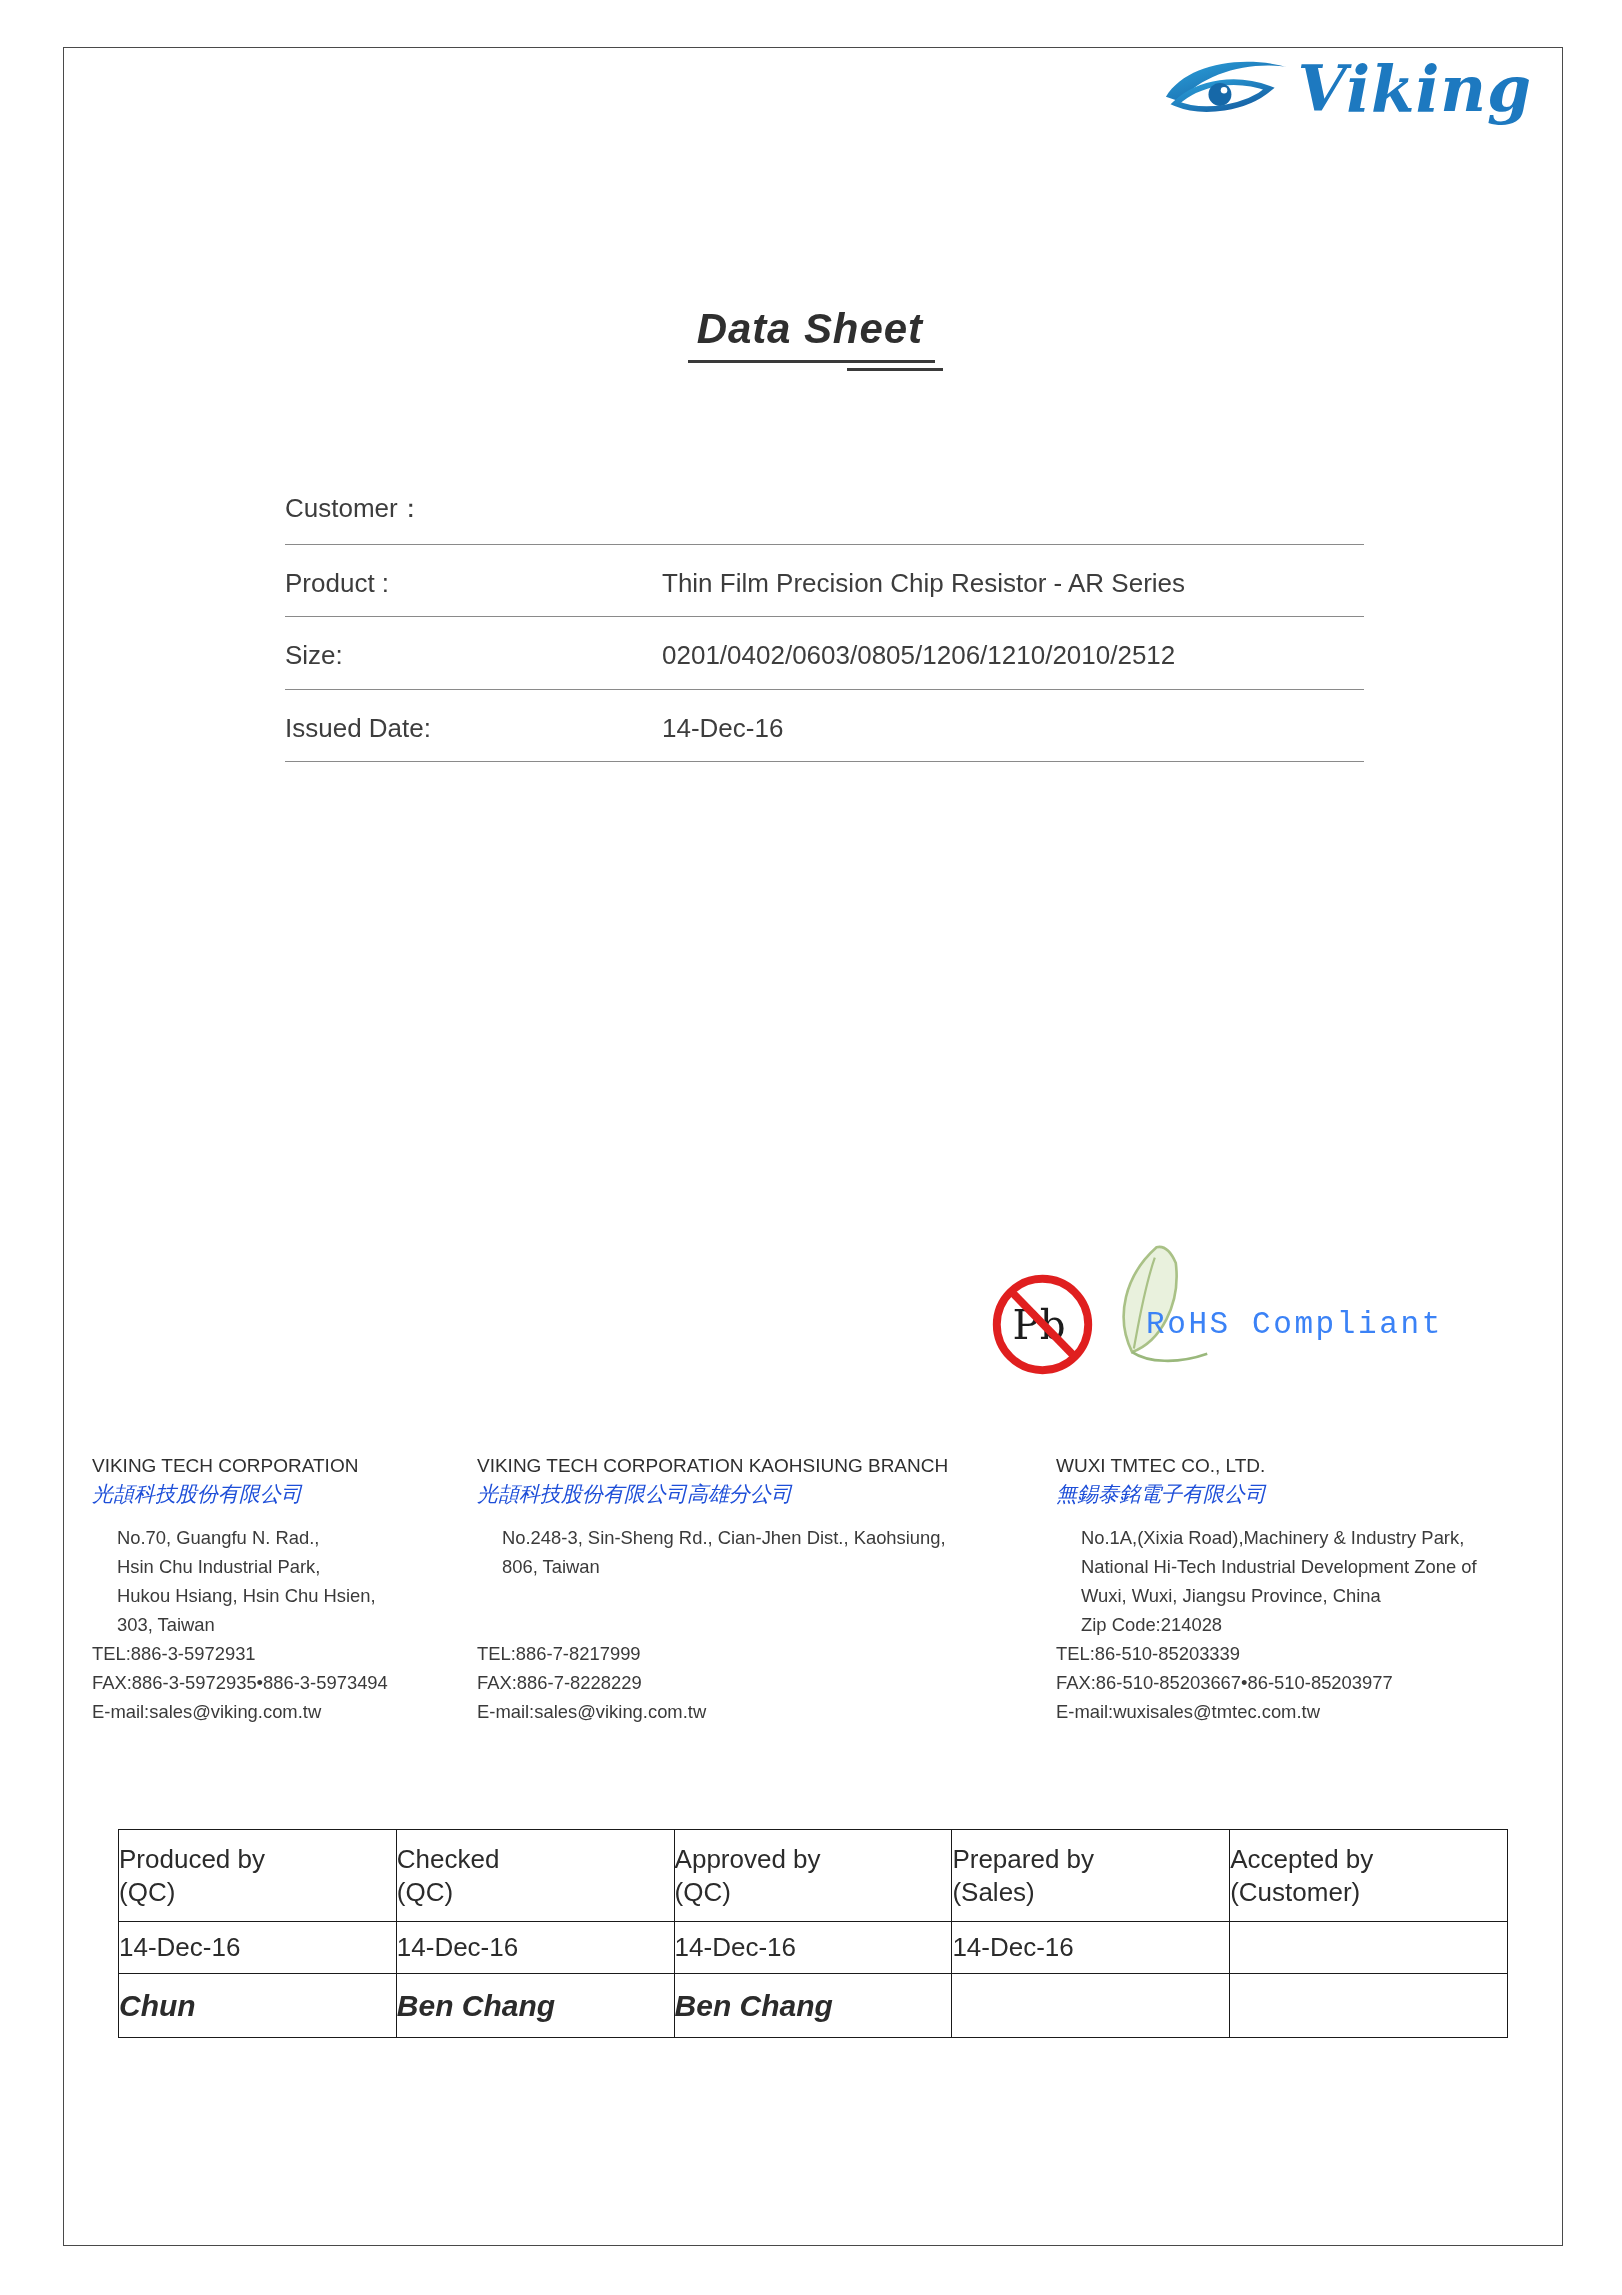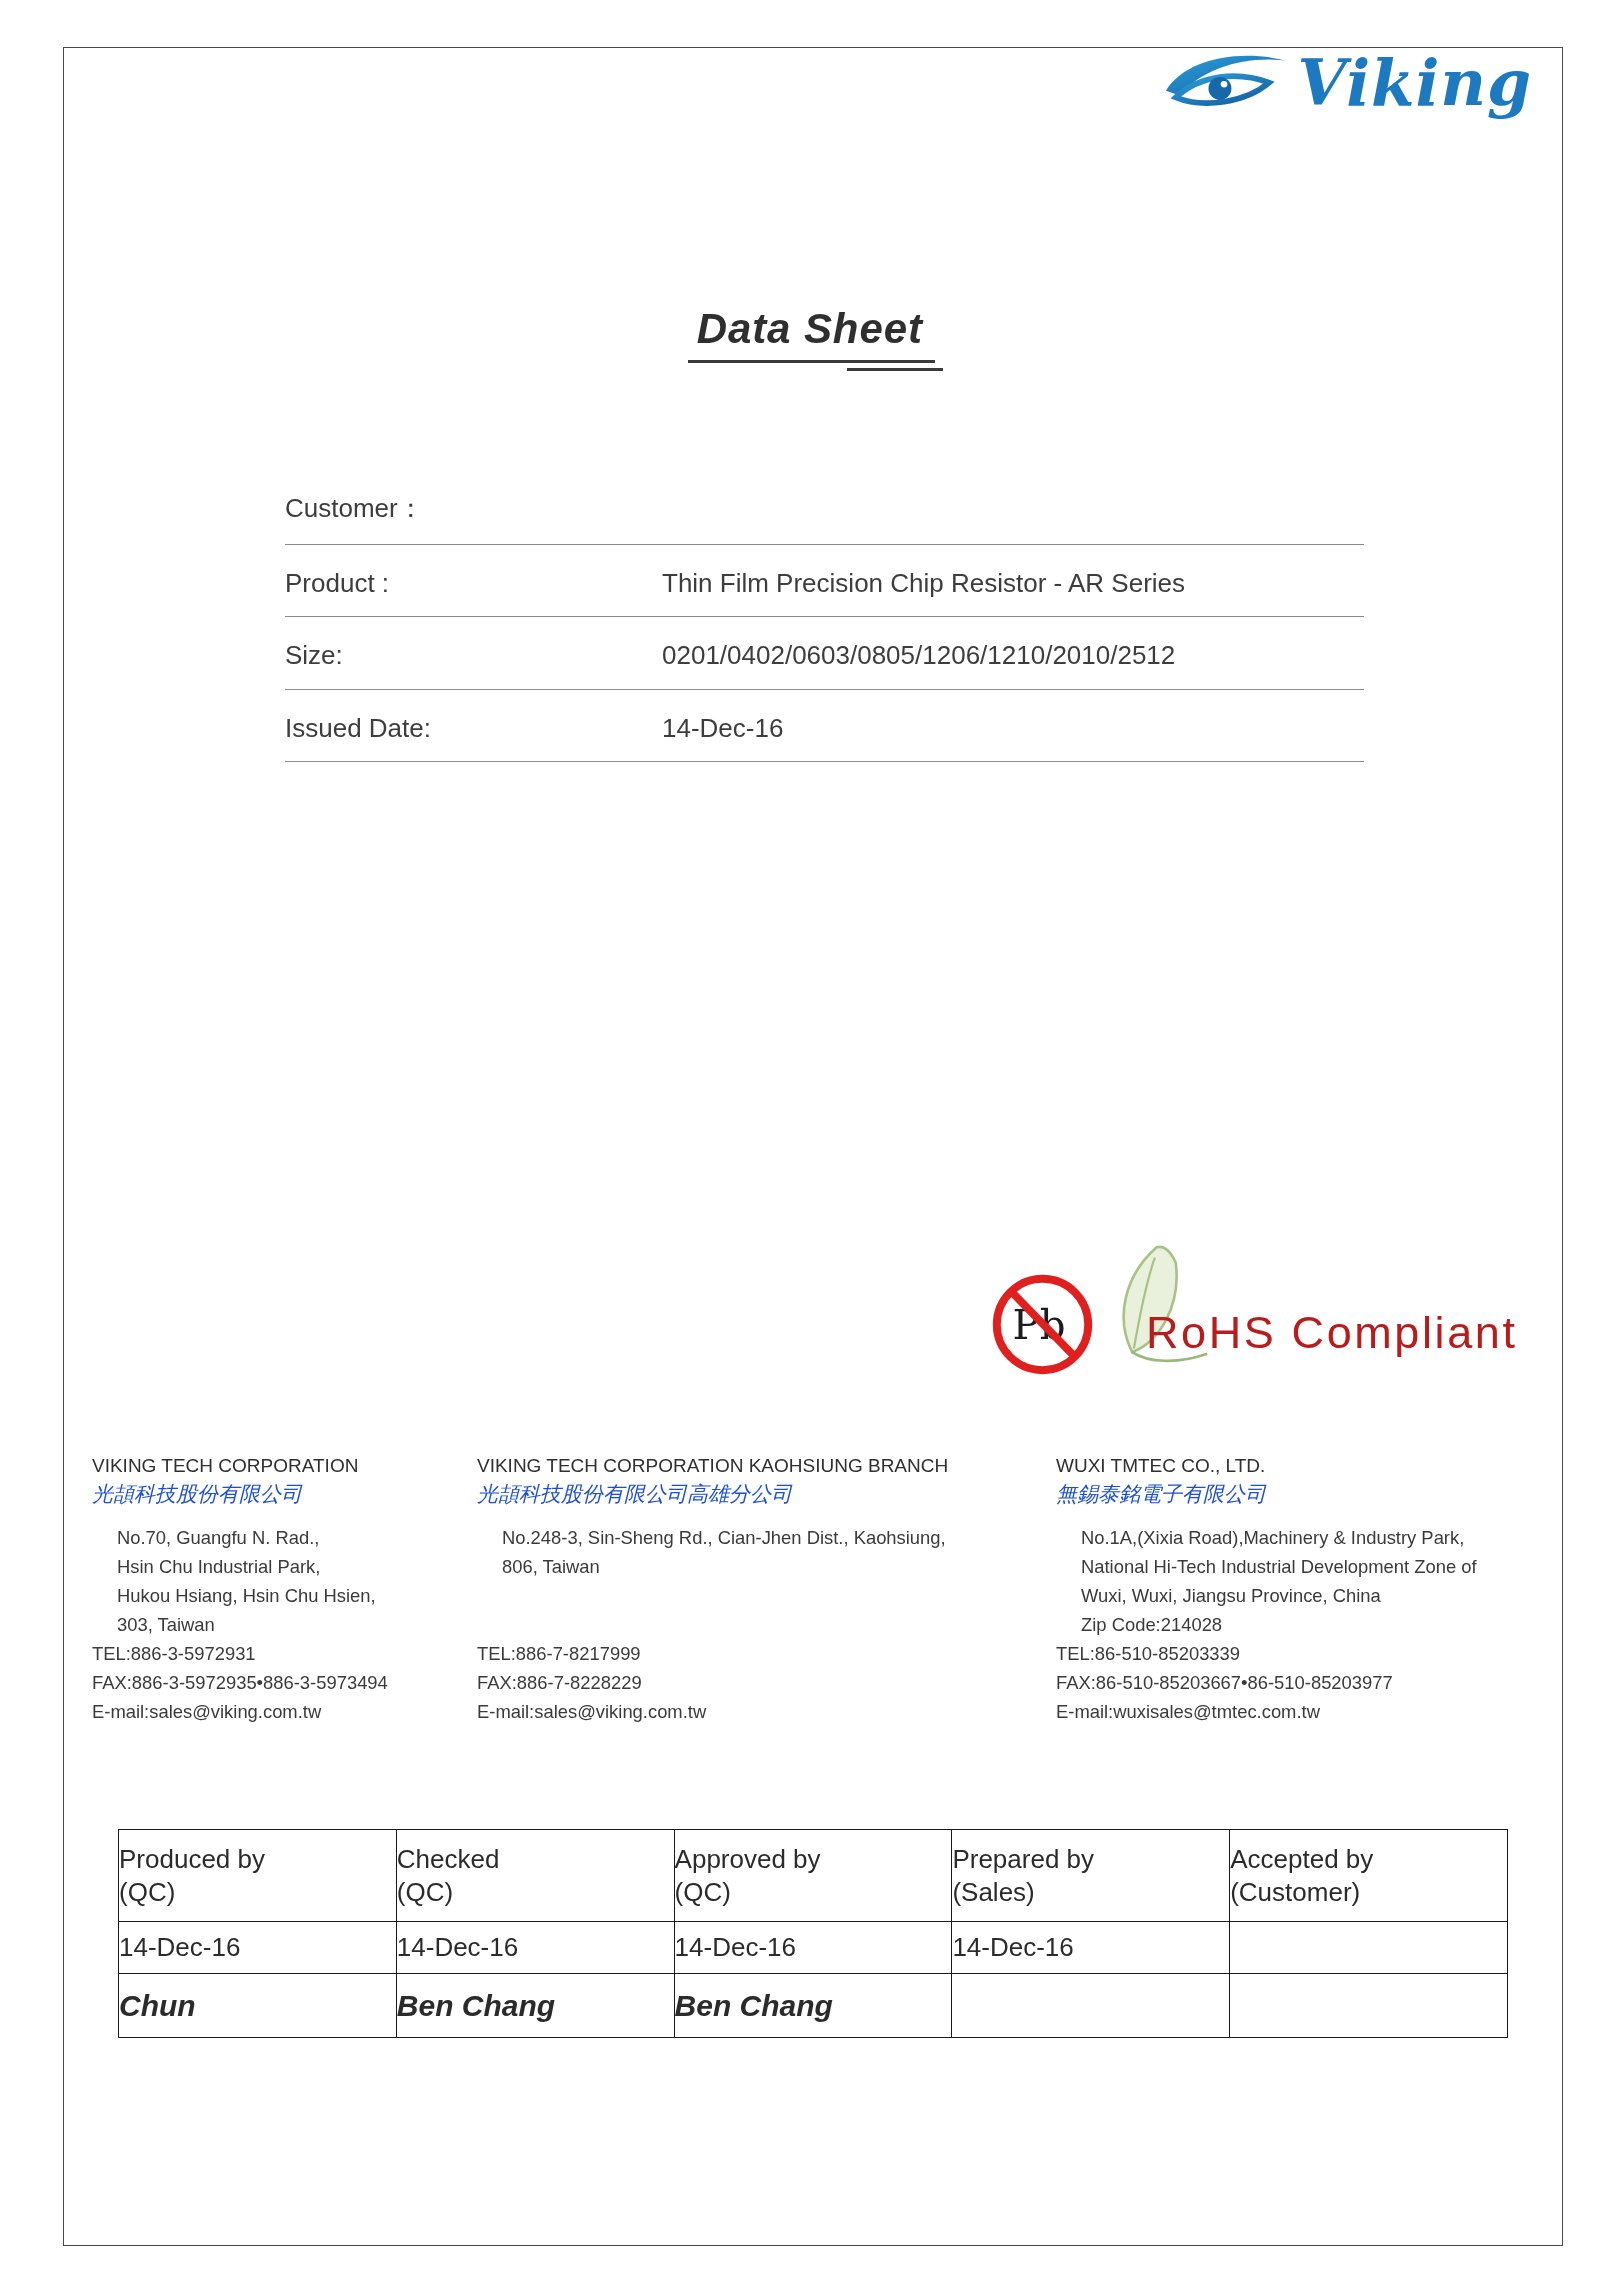--- a/index.html
+++ b/index.html
@@ -6,21 +6,21 @@
   .page {
     position:relative; width:1623px; height:2295px; background:#ffffff;
     font-family:"Liberation Sans", sans-serif; color:#3c3c3c; overflow:hidden;
   }
   .frame {
     position:absolute; left:63px; top:47px; width:1500px; height:2199px;
     border:1.8px solid #4a4a4a; box-sizing:border-box;
   }
 
   
-  .logo { position:absolute; top:46px; right:91px; display:flex; align-items:center; }
+  .logo { position:absolute; top:52px; right:91px; display:flex; align-items:center; }
   .logo-mark { width:131px; height:75px; margin-right:5.3px; }
   .logo-text {
     font-family:"DejaVu Serif", serif; font-style:italic; font-weight:bold;
     font-size:63px; color:#1d79c0; letter-spacing:0.9px; line-height:75px;
   }
 
   
   .title-wrap { position:absolute; top:305px; left:0; width:100%; text-align:center; }
   .title-text {
     display:inline-block; font-size:42px; font-weight:bold; font-style:italic;
@@ -39,21 +39,21 @@
     padding:23px 0 17.5px 0; border-bottom:0.9px solid #8a8a8a;
   }
   .field-label { width:377px; font-size:26px; color:#3d3d3d; }
   .field-value { flex:1; font-size:26px; color:#3d3d3d; }
 
   
   .pb-mark { position:absolute; left:988px; top:1270px; width:109px; height:109px; }
   .rohs-leaf { position:absolute; left:1102px; top:1242px; width:110px; height:131px; }
   .rohs-text {
     position:absolute; left:1146px; top:1307px;
-    font-family:Liberation Sans, sans-serif; font-size:45px; color:#b91c1c; letter-spacing:2.6px;
+    font-family:Liberation Mono, monospace; font-size:31px; color:#3b82f6; letter-spacing:2.6px;
   }
 
   
   .company { position:absolute; top:1454px; }
   .company.c1 { left:92px;  width:377px; }
   .company.c2 { left:477px;  width:569px; }
   .company.c3 { left:1056px; width:486px; }
   .co-name { font-size:19px; line-height:24.5px; color:#2f2f2f; }
   .co-cn   { font-size:21px; line-height:30px; font-style:italic; color:#1d4ed8; }
   .co-addr { margin-top:14px; height:116px;margin-left:25px; }

